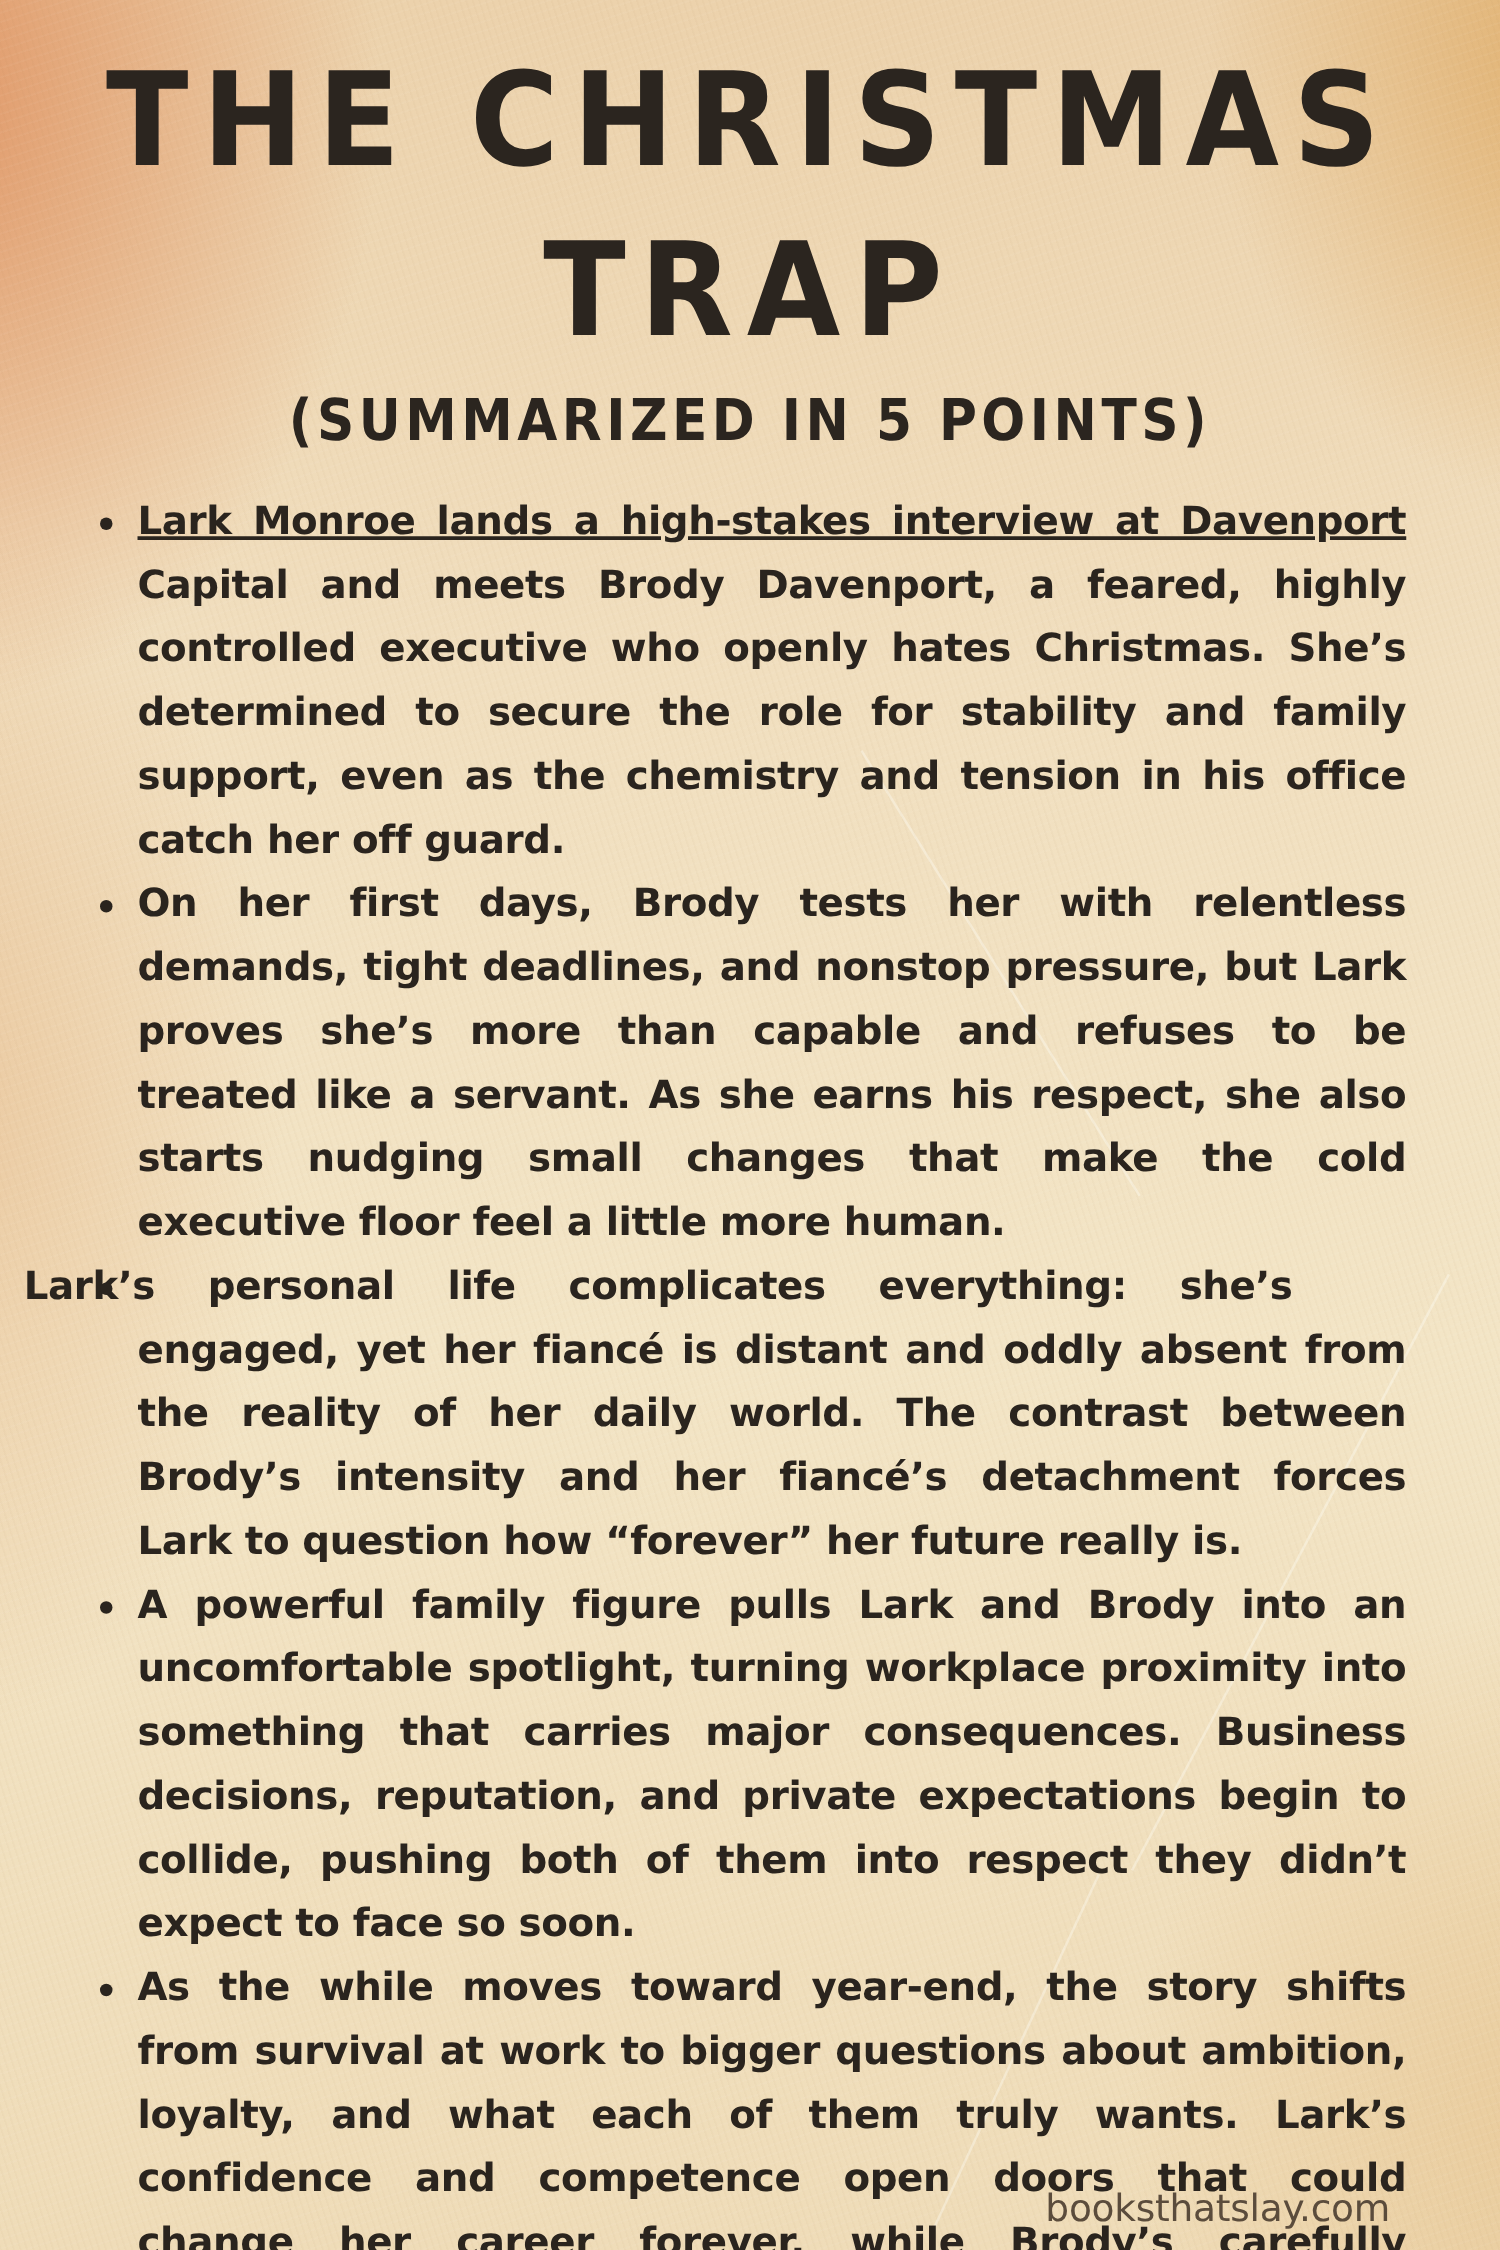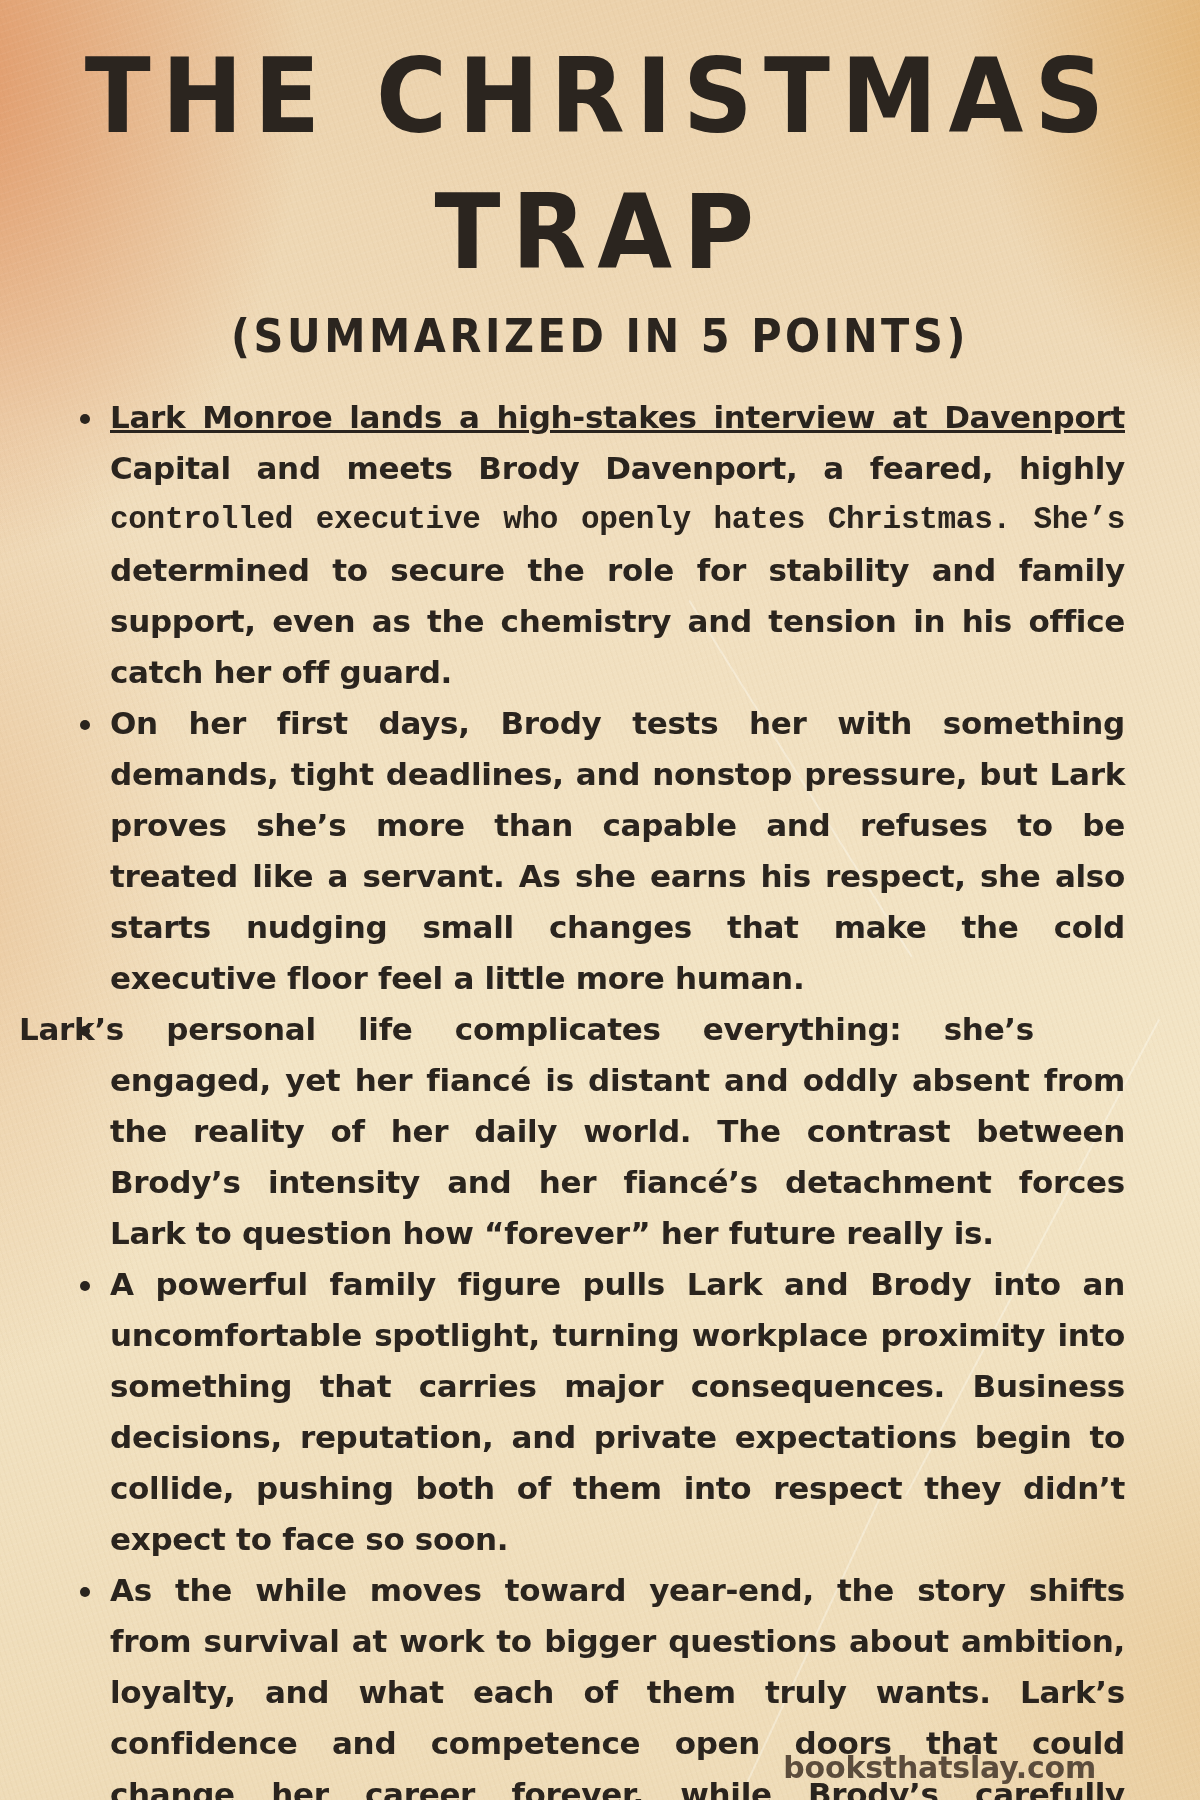--- a/index.html
+++ b/index.html
@@ -112,24 +112,24 @@
       text-align-last: justify;
       letter-spacing: -0.3px;
       color: #2a241e;
     }
     .line.last {
       text-align-last: left;
     }
 
     .footer {
       position: absolute;
-      right: 104px;
+      right: 88px;
       top: 1750px;
       font-size: 30px;
-      font-weight: bold;
+      font-weight: normal;
       color: #5b4c3c;
       letter-spacing: -0.2px;
     }
   </style>
 </head>
 <body>
 
 <div class="texture"></div>
 <div class="crease c1"></div>
 <div class="crease c2"></div>
@@ -137,28 +137,28 @@
 
 <h1 class="title title-line1">THE CHRISTMAS</h1>
 <h1 class="title title-line2">TRAP</h1>
 <div class="subtitle">(SUMMARIZED IN 5 POINTS)</div>
 
 <ul class="bullets">
   <li class="bullet">
     <span class="bullet-dot"></span>
     <span class="line" style="white-space: nowrap; text-decoration: underline;">Lark Monroe lands a high-stakes interview at Davenport</span>
     <span class="line" style="white-space: nowrap;">Capital and meets Brody Davenport, a feared, highly</span>
-    <span class="line" style="white-space: nowrap; font-family: Liberation Mono, monospace;">controlled executive who openly hates Christmas. She’s</span>
+    <span class="line" style="white-space: nowrap;">controlled executive who openly hates Christmas. She’s</span>
     <span class="line" style="white-space: nowrap;">determined to secure the role for stability and family</span>
     <span class="line" style="white-space: nowrap;">support, even as the chemistry and tension in his office</span>
     <span class="line last">catch her off guard.</span>
   </li>
   <li class="bullet">
     <span class="bullet-dot"></span>
-    <span class="line" style="white-space: nowrap;">On her first days, Brody tests her with something</span>
+    <span class="line" style="white-space: nowrap;">On her first days, Brody tests her with relentless</span>
     <span class="line" style="white-space: nowrap;">demands, tight deadlines, and nonstop pressure, but Lark</span>
     <span class="line" style="white-space: nowrap;">proves she’s more than capable and refuses to be</span>
     <span class="line" style="white-space: nowrap;">treated like a servant. As she earns his respect, she also</span>
     <span class="line" style="white-space: nowrap;">starts nudging small changes that make the cold</span>
     <span class="line last">executive floor feel a little more human.</span>
   </li>
   <li class="bullet">
     <span class="bullet-dot"></span>
     <span class="line" style="white-space: nowrap; margin-left: 19px;">Lark’s personal life complicates everything: she’s</span>
     <span class="line" style="white-space: nowrap;">engaged, yet her fiancé is distant and oddly absent from</span>

